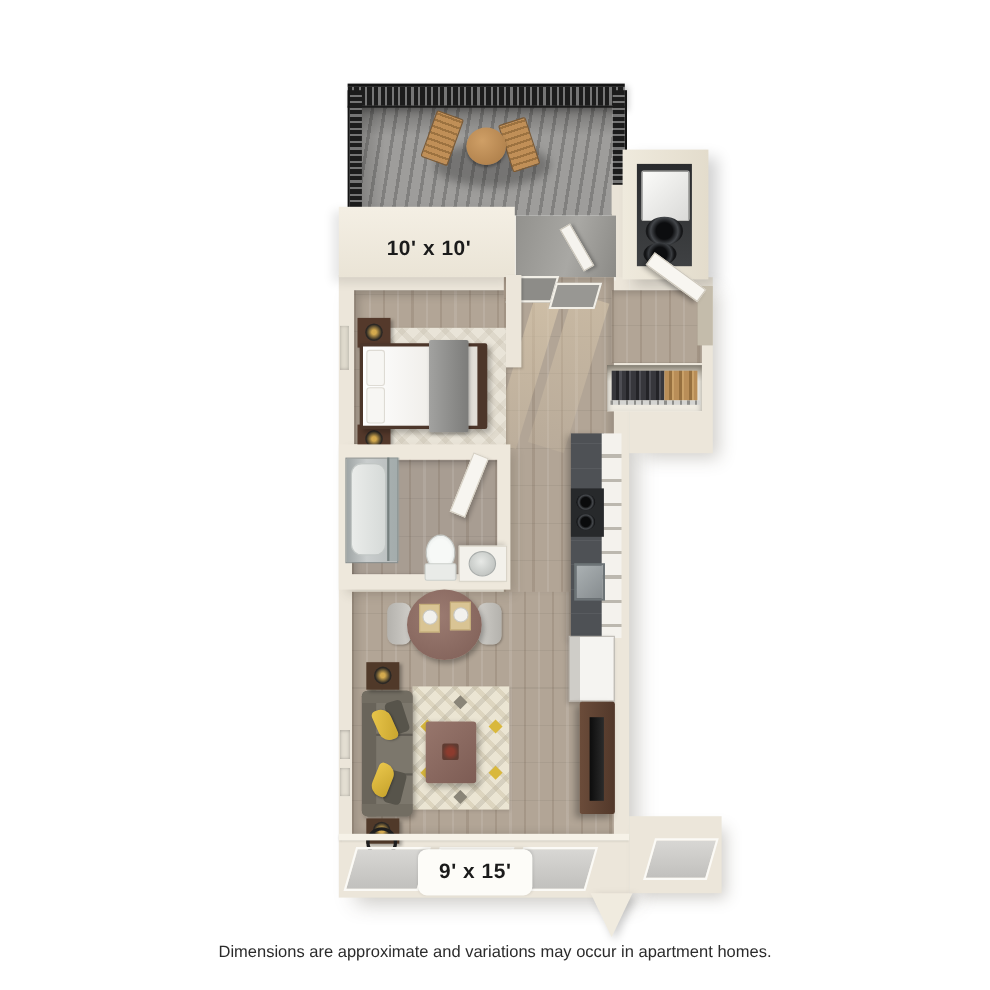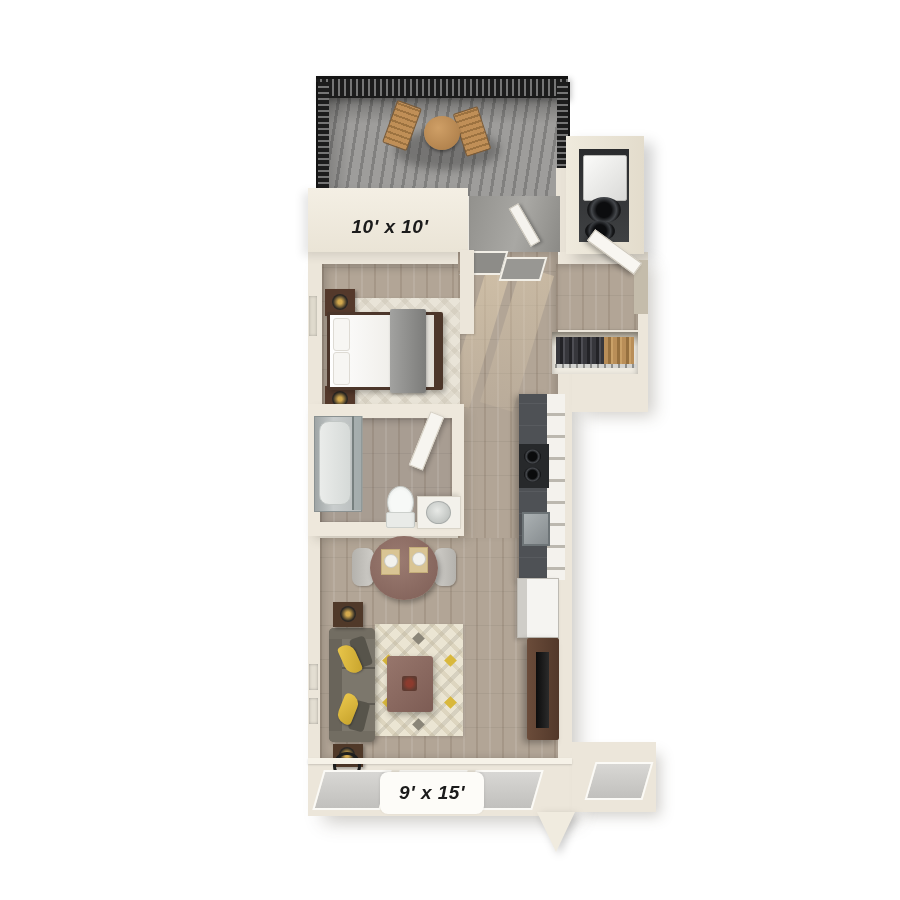--- a/index.html
+++ b/index.html
@@ -1,17 +1,17 @@
 <!DOCTYPE html>
 <html><head>
 <meta charset="utf-8">
 <style>
   html,body{margin:0;padding:0;background:#fff;}
   .canvas{position:relative;width:900px;height:900px;background:#ffffff;font-family:"Liberation Sans",sans-serif;overflow:hidden;}
-  .plan{position:absolute;inset:0;font-style:italic;}
+  .plan{position:absolute;inset:0;}
   .abs{position:absolute;}
   .group{display:contents;}
 
   
   .rail-top{left:316px;top:76px;width:252px;height:17px;background:repeating-linear-gradient(90deg,#1c1c1c 0 4px,#757575 4px 6px);border-top:3px solid #141414;border-bottom:2px solid #1a1a1a;box-shadow:3px 3px 6px rgba(0,0,0,.25);}
   .rail-left{left:316px;top:82px;width:11px;height:118px;background:repeating-linear-gradient(180deg,#1c1c1c 0 4px,#757575 4px 6px);border-left:2px solid #141414;}
   .rail-right{left:557px;top:82px;width:11px;height:92px;background:repeating-linear-gradient(180deg,#1c1c1c 0 4px,#757575 4px 6px);border-right:2px solid #141414;}
   .patio-floor{left:327px;top:93px;width:230px;height:103px;background-color:#9e9d9b;background-image:linear-gradient(180deg,rgba(0,0,0,.30),rgba(0,0,0,0) 30%),linear-gradient(90deg,rgba(0,0,0,.18),rgba(0,0,0,0) 10%),repeating-linear-gradient(99deg,rgba(25,25,25,.22) 0 3px,rgba(0,0,0,0) 3px 11px);}
   .patio-door-glass{left:466px;top:196px;width:91px;height:56px;background:linear-gradient(105deg,#92918d,#a9a8a4 55%,#8b8a86);border-left:3px solid #efece4;border-bottom:3px solid #efece4;}
   .patio-door-leaf{left:519px;top:203px;width:9px;height:42px;background:#f5f3ee;border:1px solid #c9c4b8;transform:rotate(-30deg);box-shadow:2px 2px 3px rgba(0,0,0,.25);}
@@ -297,13 +297,14 @@
       <div class="abs pane pane-2"></div>
       <div class="abs pane pane-3"></div>
       <div class="abs pane pane-4"></div>
       <div class="abs label-tab"></div>
       <div class="abs living-label">9' x 15'</div>
       <div class="abs wedge"></div>
     </div>
 
   </div>
 
+  <div class="abs disclaimer">Dimensions are approximate and variations may occur in apartment homes.</div>
 </div>
 
 </body></html>

